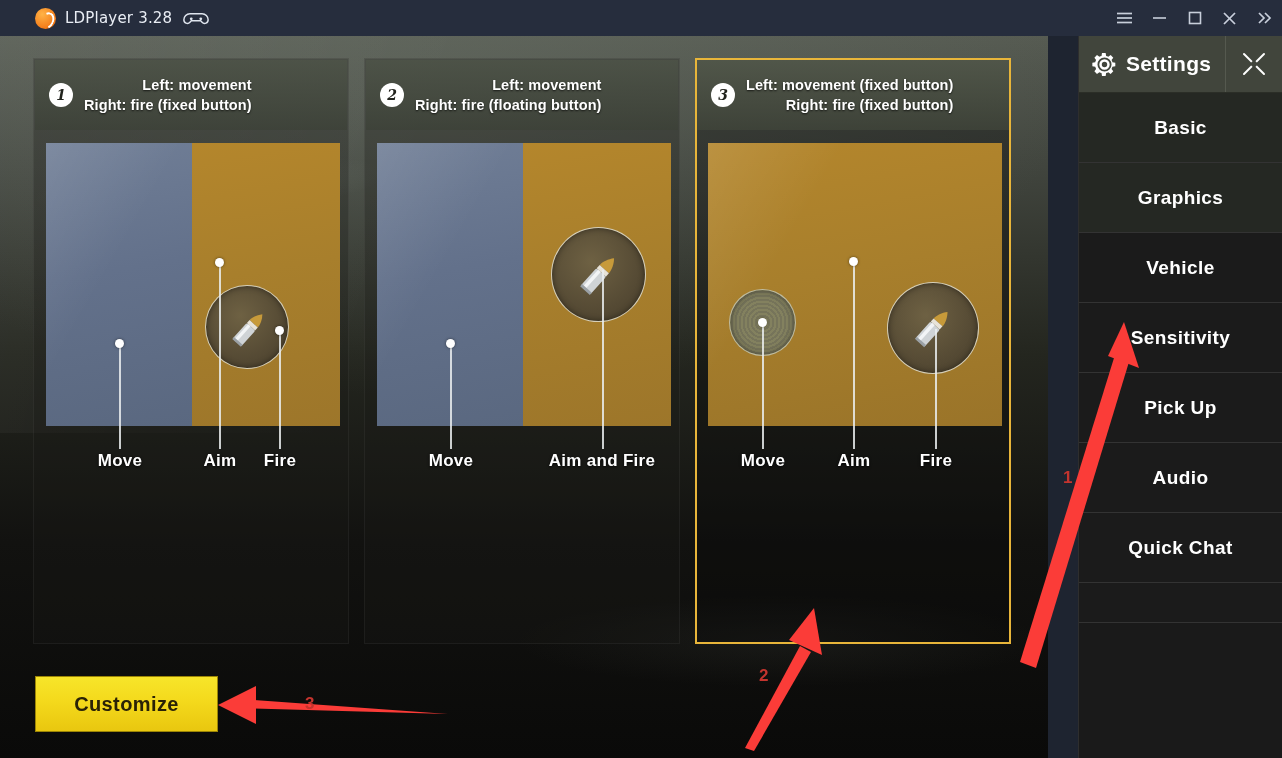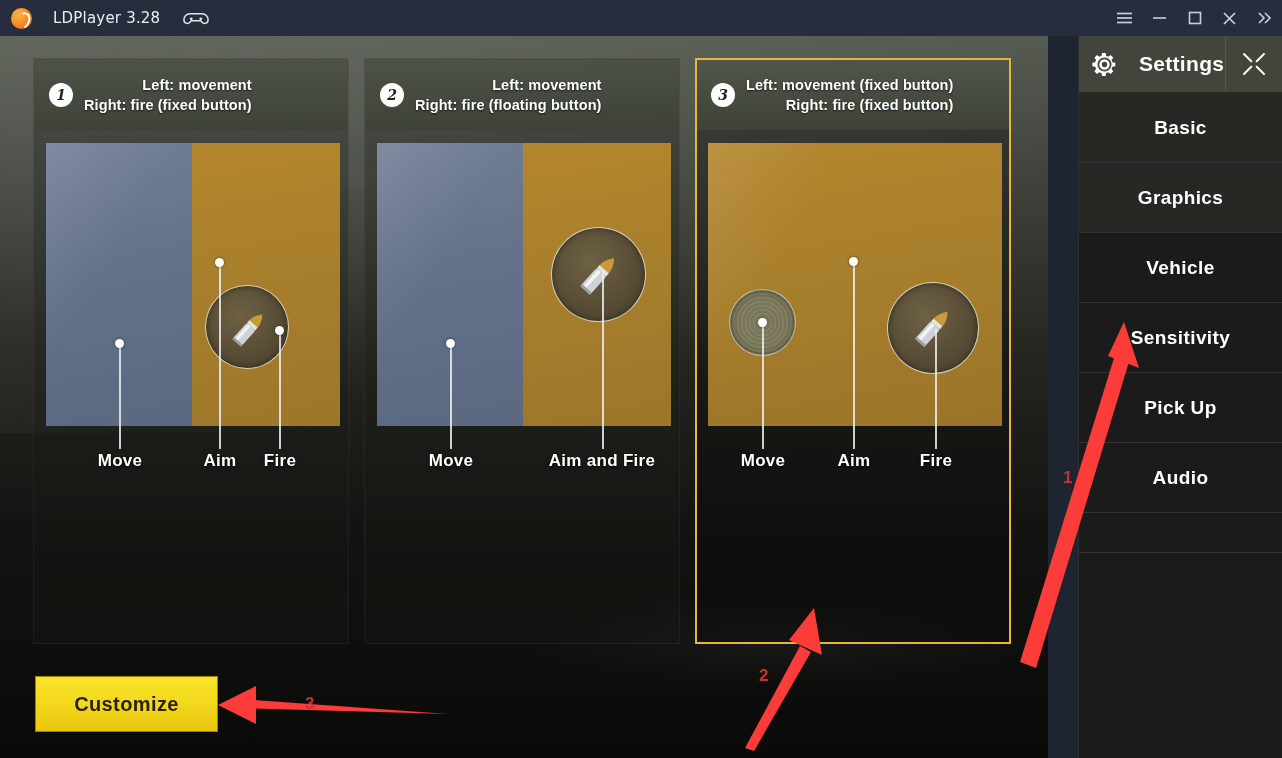--- a/index.html
+++ b/index.html
@@ -11,21 +11,21 @@
   }
 
   #root { position: relative; width: 1282px; height: 758px; }
 
   
   .titlebar {
     position: absolute; left: 0; top: 0; width: 1282px; height: 36px;
     background: #262d3d;
     display: flex; align-items: center;
   }
-  .tb-left { display: flex; align-items: center; gap: 21px; padding-left: 11px; }
+  .tb-left { display: flex; align-items: center; gap: 9px; padding-left: 11px; margin-left: 24px; }
   .logo {
     width: 21px; height: 21px; border-radius: 50%;
     background: radial-gradient(circle at 35% 30%, #ffb347, #f47b18 70%, #d9620a);
     position: relative; flex: none;
   }
   .logo::after {
     content: ""; position: absolute; left: 6px; top: 4px;
     width: 9px; height: 13px;
     border: 2.5px solid #fff; border-radius: 50% 50% 50% 50%;
     border-left-color: transparent; border-bottom-color: transparent;
@@ -178,21 +178,21 @@
   .sidebar {
     position: absolute; right: 0; top: 36px; width: 204px; height: 722px;
     background: #1a1a1a;
     border-left: 1px solid #2e2e2e;
   }
   .sb-head {
     height: 57px; display: flex; align-items: center;
     background: #41453c; border-bottom: 1px solid #2b2e27;
   }
   .sb-head-main {
-    flex: 1; display: flex; align-items: center; gap: 21px; padding-left: 12px;
+    flex: 1; display: flex; align-items: center; gap: 8px; padding-left: 12px;
     border-right: 1px solid #55594f; height: 100%;
   }
   .gear { width: 27px; height: 27px; flex: none; }
   .sb-title {
     color: #fff; font-size: 21px; font-weight: 700;
     font-family: "Liberation Sans", sans-serif; letter-spacing: .3px;
   }
   .sb-close {
     width: 56px; height: 100%; display: flex; align-items: center; justify-content: center;
   }
@@ -436,20 +436,23 @@
     </div>
     <div class="sb-item dark">
       <span>Sensitivity</span>
     </div>
     <div class="sb-item dark">
       <span>Pick Up</span>
     </div>
     <div class="sb-item dark">
       <span>Audio</span>
     </div>
+    <div class="sb-item dark">
+      <span>Quick Chat</span>
+    </div>
     <div class="sb-item dark partial"></div>
   </div>
 
   <svg class="anno-svg" viewBox="0 0 1282 758">
     <defs>
       <marker id="ah" markerWidth="5" markerHeight="5" refX="2.5" refY="2.5" orient="auto">
         <path d="M0,0 L5,2.5 L0,5 z" fill="#fb3c38"></path>
       </marker>
     </defs>
 

